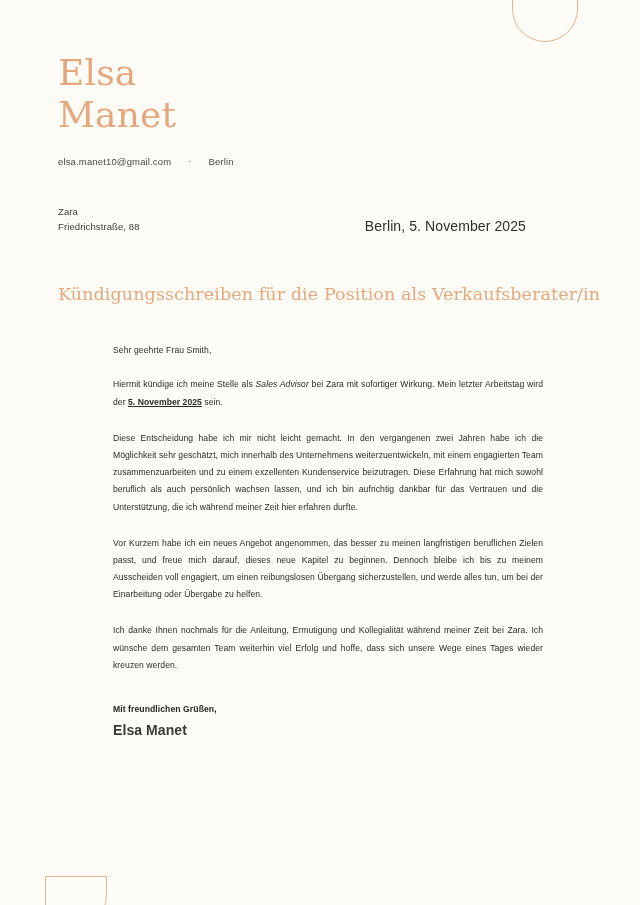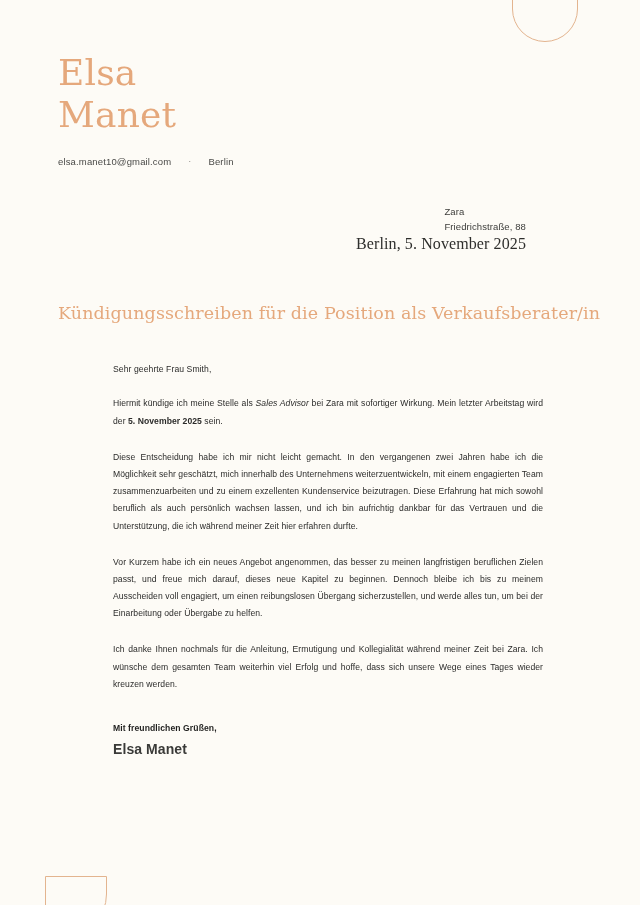--- a/index.html
+++ b/index.html
@@ -75,33 +75,32 @@
     color: #8D8A85;
     line-height: 1;
   }
 
   
   .meta-row {
     margin-top: 38px;
     display: flex;
     justify-content: space-between;
     align-items: flex-end;
-    flex-direction: column;
   }
 
   .recipient {
     font-size: 9.5px;
     line-height: 1.55;
     color: #3C3C3A;
     letter-spacing: 0.1px;
   }
 
   .letter-date {
-    font-family: Liberation Serif, serif;
-    font-size: 16px;
+    font-family: Liberation Sans, sans-serif;
+    font-size: 14px;
     color: #2E2E2C;
     letter-spacing: 0.1px;
     padding-bottom: 1px;
   }
 
   
   .letter-title {
     margin-top: 49px;
     font-family: "DejaVu Serif", "Liberation Serif", serif;
     font-size: 17.5px;
@@ -128,21 +127,21 @@
   .para {
     margin-top: 19px;
     font-size: 8.6px;
     line-height: 2.0;
     color: #2B2B2A;
     text-align: justify;
     letter-spacing: 0.05px;
   }
 
   .para em { font-style: italic; }
-  .para b  { font-weight: 700; }
+  .para b  { font-weight: 700; text-decoration: underline; }
 
   .closing {
     margin-top: 27px;
   }
 
   .closing-line {
     font-size: 8.6px;
     font-weight: 700;
     color: #1F1F1E;
     line-height: 1.9;

